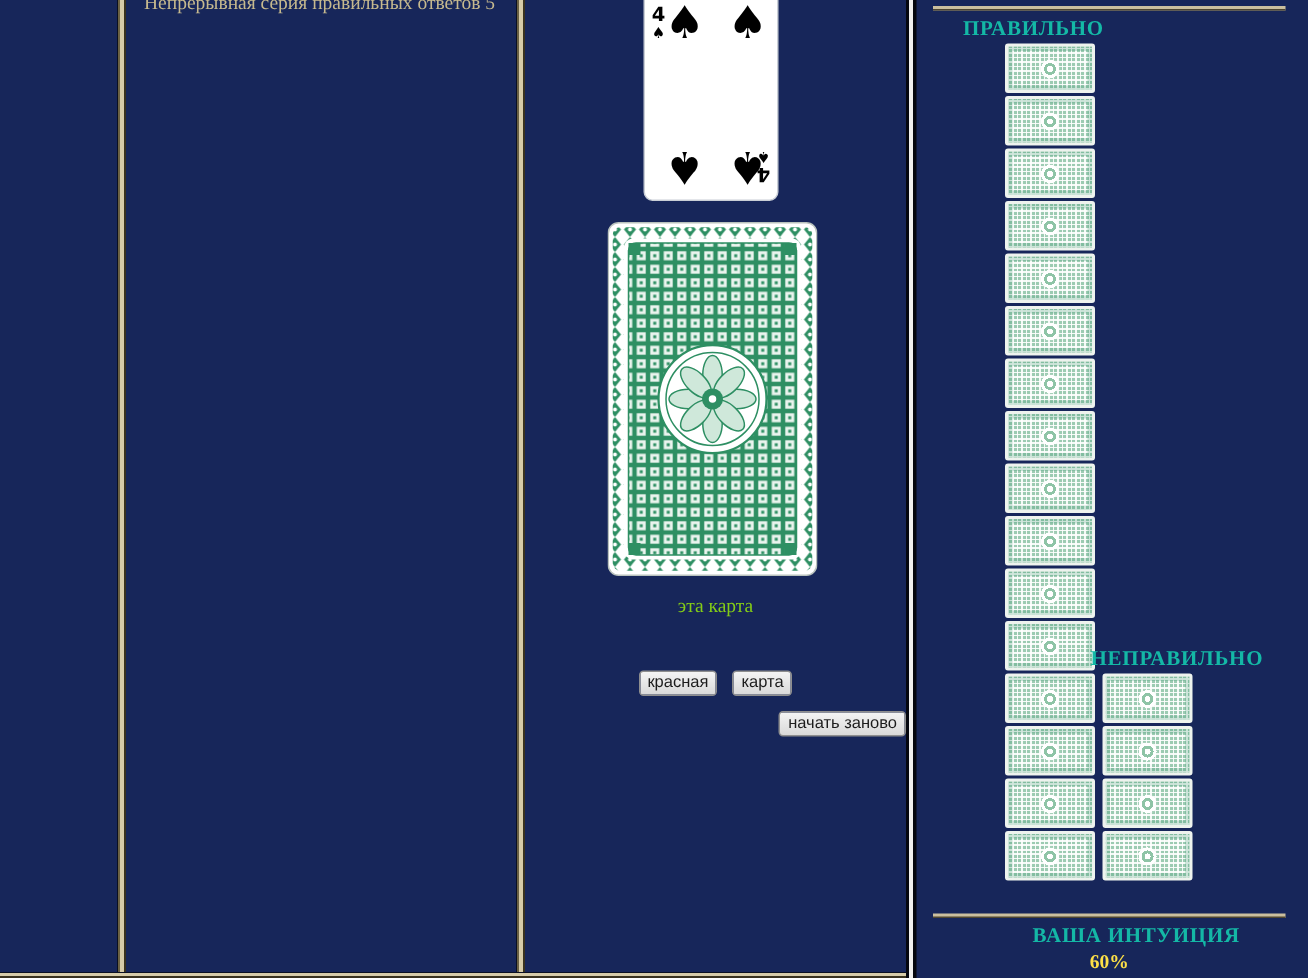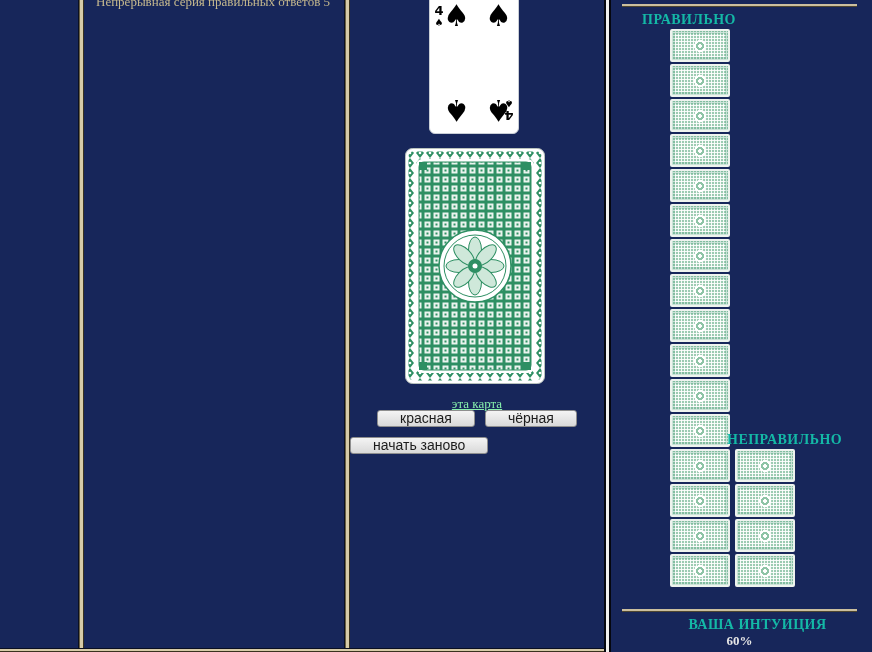--- a/index.html
+++ b/index.html
@@ -57,54 +57,54 @@
   }
   .idx .s{display:block;font-size:10px;margin-top:1px;}
   .idx.tl{left:3px;top:11px;}
   .idx.br{right:3px;bottom:11px;transform:rotate(180deg);}
 
   
   .card-back{position:absolute;left:55px;top:148px;width:140px;height:236px;}
 
   .prompt{
     position:absolute;left:0;top:396px;width:254px;text-align:center;
-    color:#86efac;font-size:13px;text-decoration:underline;
+    color:#84cc16;font-size:13px;
   }
   .btn{
-    font-family:"Liberation Sans",sans-serif;font-size:14px;color:#1c1c1c;
+    font-family:"Liberation Sans",sans-serif;font-size:11px;color:#1c1c1c;
     background:linear-gradient(180deg,#f4f4f4,#d9d9d9);
     border:1px solid #8e8e8e;border-radius:3px;
-    padding:1px 22px;height:17px;line-height:13px;cursor:pointer;
+    padding:1px 5px;height:17px;line-height:13px;cursor:pointer;margin-top:37px;
   }
   .btn-row{
     position:absolute;left:0;top:410px;width:254px;
     display:flex;justify-content:center;gap:10px;
   }
   .restart-wrap{
     position:absolute;left:0;top:437px;width:254px;
-    display:flex;justify-content:flex-start;
+    display:flex;justify-content:flex-end;
   }
 
   
   .hr{
     position:absolute;left:11px;width:235px;height:2px;
     background:#cbbf9e;border-bottom:1px solid #4e4631;
   }
   .hr-top{top:4px;}
   .hr-bottom{top:609px;}
   .res-label{
     position:absolute;color:#14b8a6;font-size:14px;font-weight:bold;
     text-align:center;letter-spacing:.5px;
   }
   .correct-label{left:18px;top:12px;width:120px;}
   .incorrect-label{left:116px;top:432px;width:110px;}
   .intuition-label{left:0;top:617px;width:293px;}
   .intuition-value{
     position:absolute;left:0;top:633px;width:257px;text-align:center;
-    color:#e5e5e5;font-size:13px;font-weight:bold;
+    color:#fde047;font-size:13px;font-weight:bold;
   }
   .col{position:absolute;width:60px;}
   .correct-col{left:59px;top:29px;}
   .incorrect-col{left:124px;top:449px;}
 
   
   .mini-card{
     width:60px;height:33px;margin-bottom:2px;box-sizing:border-box;
     background-color:#9ccbb2;
     background-image:
@@ -185,21 +185,21 @@
         <ellipse cx="59" cy="129" rx="6.5" ry="13" transform="rotate(45 59 129)"></ellipse>
       </g>
       <circle cx="70" cy="118" r="7" fill="#2e8f63"></circle>
       <circle cx="70" cy="118" r="2.5" fill="#ffffff"></circle>
     </svg>
 
     <div class="prompt">эта карта</div>
 
     <div class="btn-row">
       <button class="btn">красная</button>
-      <button class="btn">чёрная</button>
+      <button class="btn">карта</button>
     </div>
 
     <div class="restart-wrap">
       <button class="btn">начать заново</button>
     </div>
   </div>
 
   <div class="vb vb-white" style="left:604px"></div>
 
   <div class="frame frame-results">

